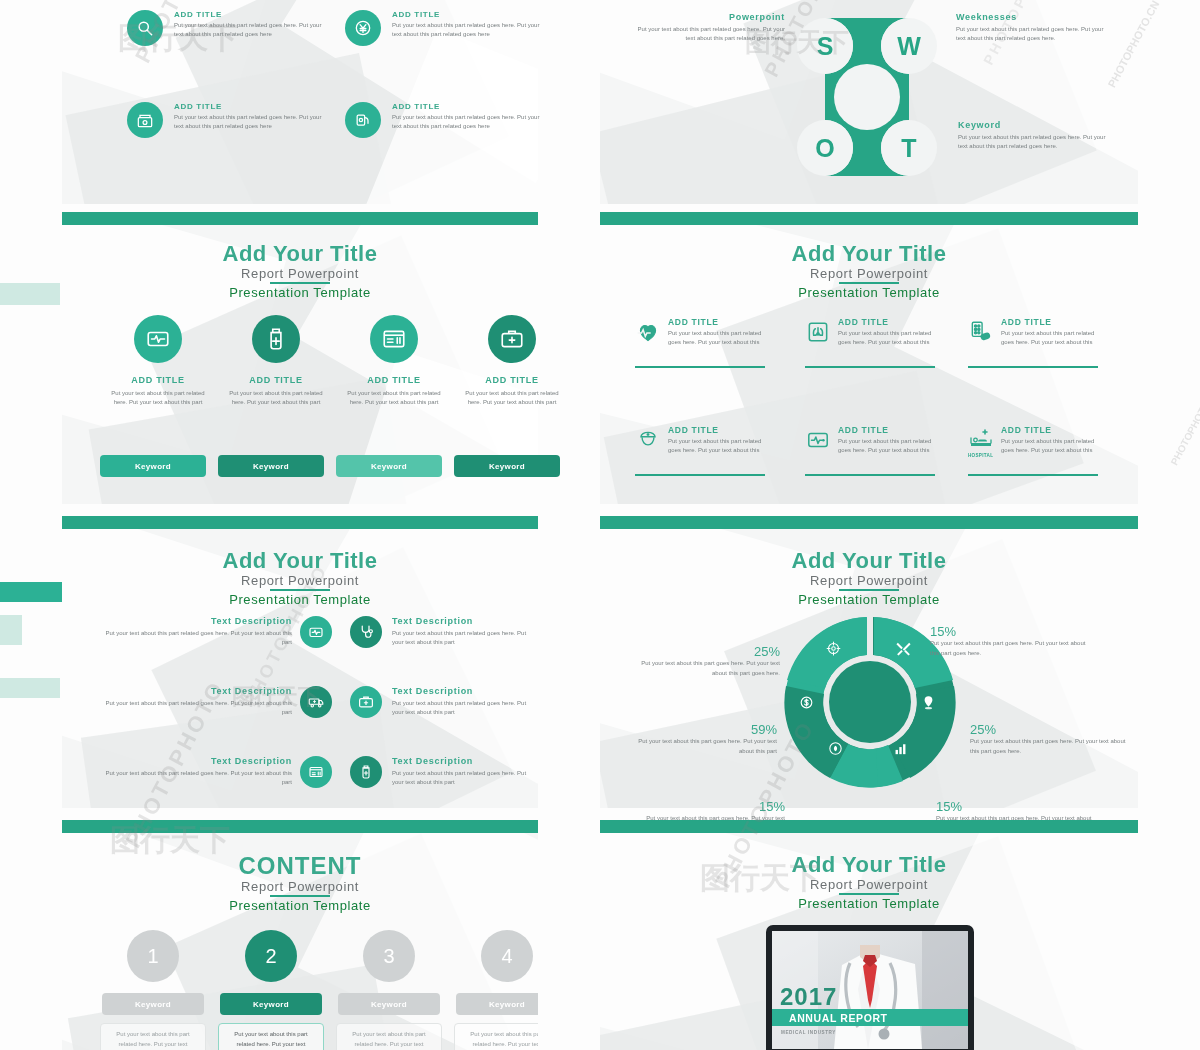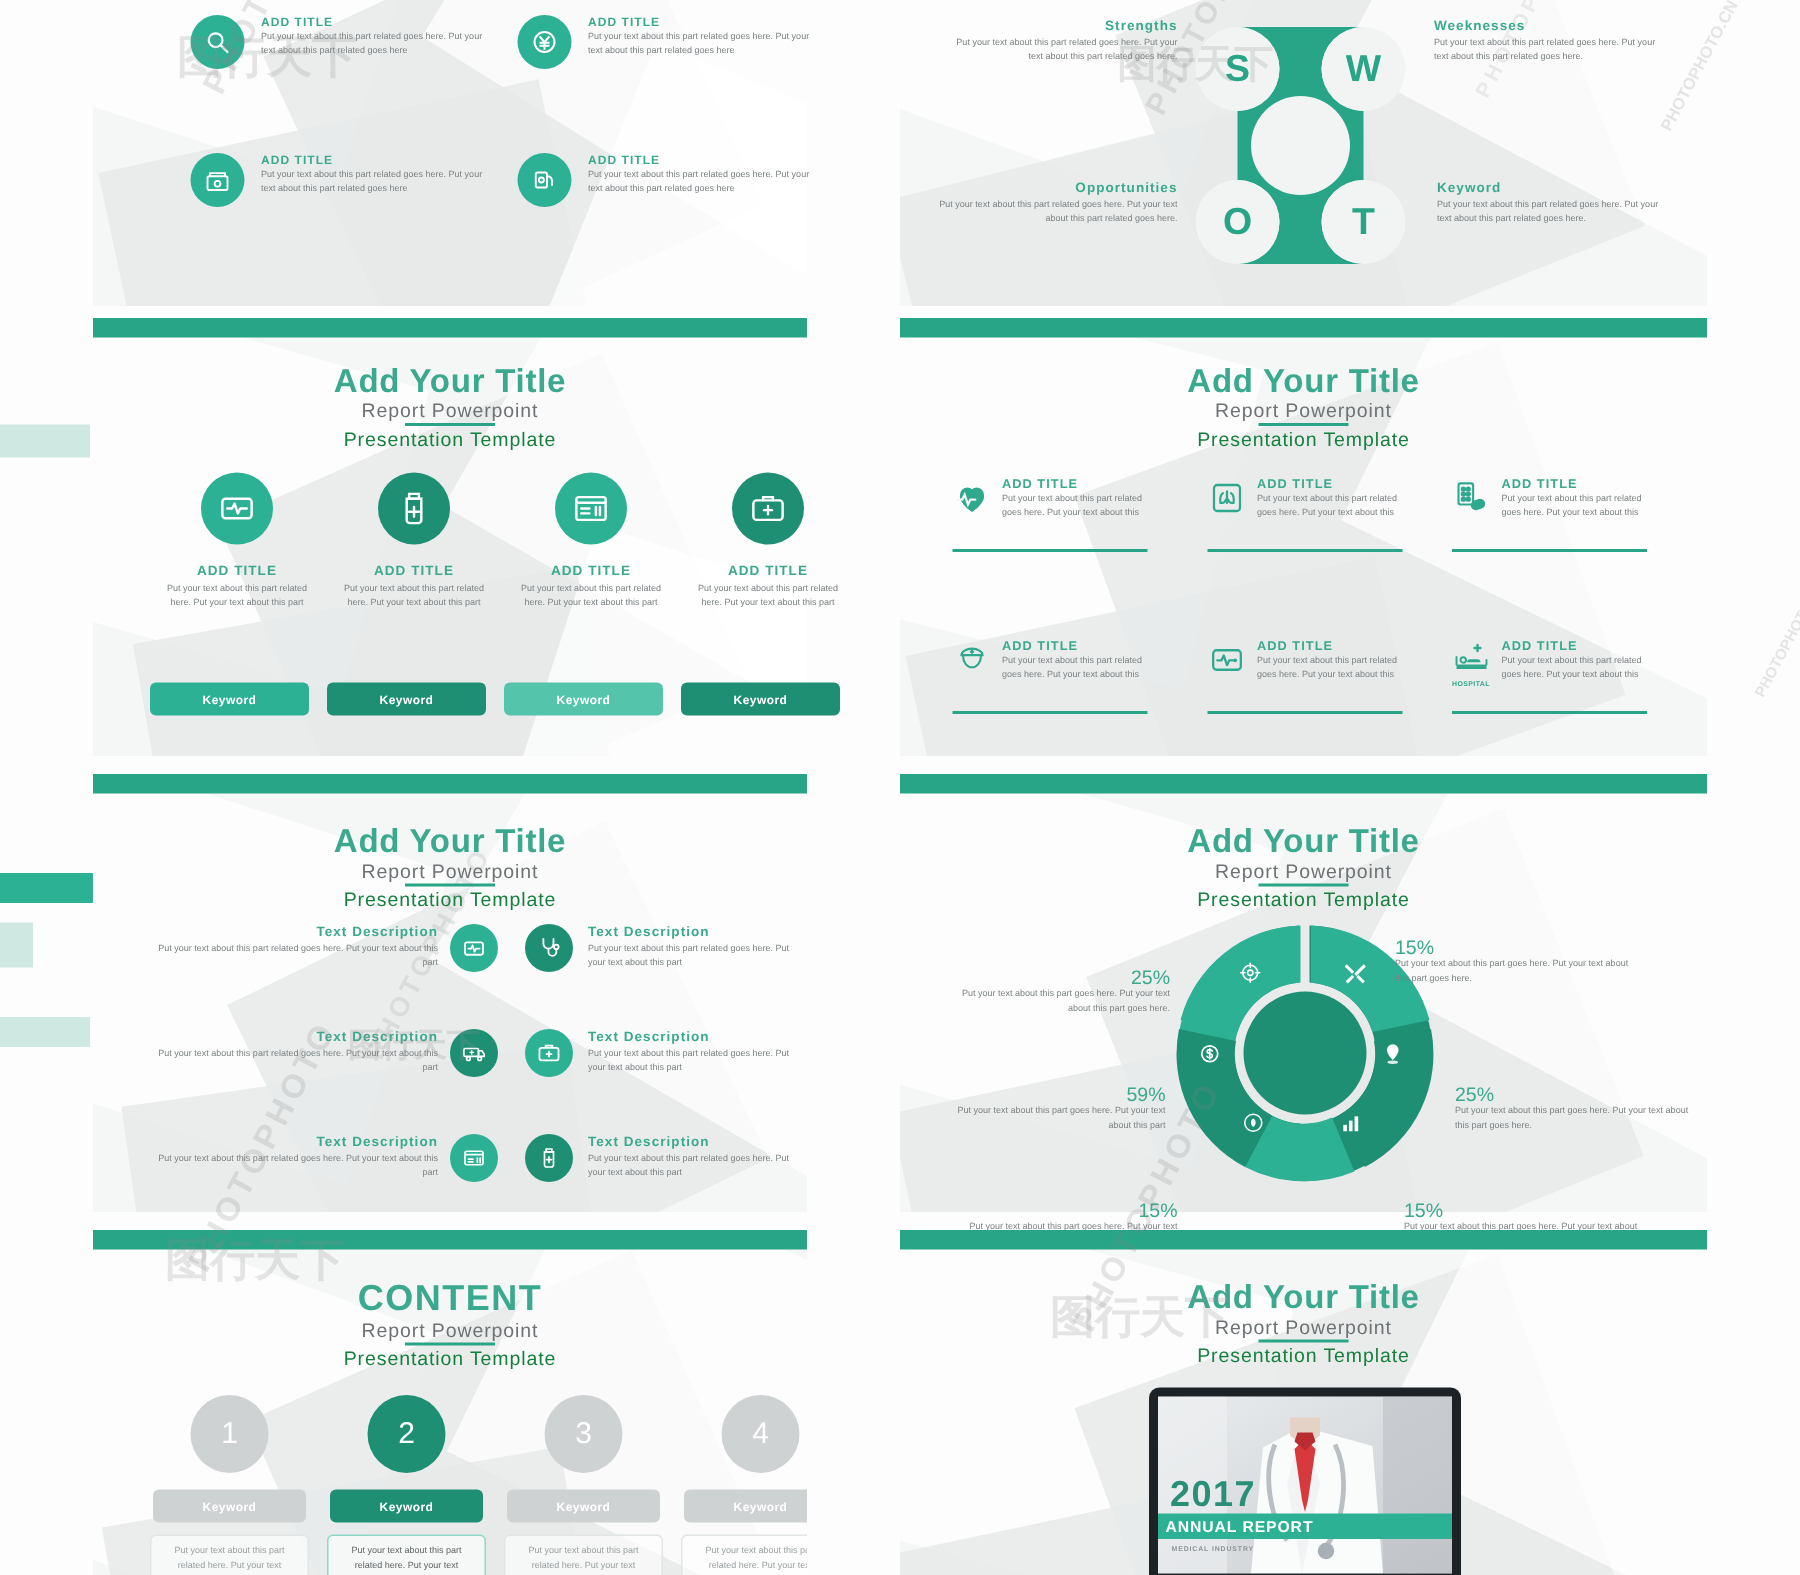--- a/index.html
+++ b/index.html
@@ -171,29 +171,25 @@
       </div>
       <div class="swot-letter" style="left:5px;top:112px;width:56px;height:56px;">
         <span>O</span>
       </div>
       <div class="swot-letter" style="left:89px;top:112px;width:56px;height:56px;">
         <span>T</span>
       </div>
     </div>
 
     <div style="position:absolute;left:30px;top:100px;width:155px;text-align:right;">
-      <div class="mini-title" style="font-size:9px;">Strengths</div>
+      <div class="mini-title" style="font-size:9px;">Powerpoint</div>
       <div class="mini-body" style="margin-top:3px;">Put your text about this part related goes here. Put your text about this part related goes here.</div>
     </div>
     <div style="position:absolute;left:356px;top:100px;width:155px;">
       <div class="mini-title" style="font-size:9px;">Weeknesses</div>
-      <div class="mini-body" style="margin-top:3px;">Put your text about this part related goes here. Put your text about this part related goes here.</div>
-    </div>
-    <div style="position:absolute;left:20px;top:208px;width:165px;text-align:right;">
-      <div class="mini-title" style="font-size:9px;">Opportunities</div>
       <div class="mini-body" style="margin-top:3px;">Put your text about this part related goes here. Put your text about this part related goes here.</div>
     </div>
     <div style="position:absolute;left:358px;top:208px;width:155px;">
       <div class="mini-title" style="font-size:9px;">Keyword</div>
       <div class="mini-body" style="margin-top:3px;">Put your text about this part related goes here. Put your text about this part related goes here.</div>
     </div>
   </div>
 
   <div class="slide" style="left:62px; top:212px; width:476px; height:292px;">
     <div class="poly">
@@ -674,21 +670,21 @@
           <path d="M93 24 h10 l2 6 l-7 6 l-7 -6 z" fill="#b92d30"></path>
 
           <path d="M78 32 C 70 50, 74 80, 86 96" fill="none" stroke="#b9bfc3" stroke-width="3.2"></path>
           <path d="M118 32 C 128 52, 124 84, 112 100" fill="none" stroke="#b9bfc3" stroke-width="3.2"></path>
           <circle cx="112" cy="103" r="5.5" fill="#a9b0b5"></circle>
 
           <rect x="150" width="46" height="118" fill="#b9bec2" opacity=".55"></rect>
           <rect x="0" width="46" height="118" fill="#eef0f1" opacity=".6"></rect>
         </svg>
         <div class="lp-year" style="left:8px;top:52px;font-size:24px;letter-spacing:1px;">2017</div>
-        <div class="lp-band" style="top:78px;height:17px;padding-left:5px;">
+        <div class="lp-band" style="top:78px;height:17px;padding-left:17px;">
           <span style="font-size:10.5px;letter-spacing:.6px;">ANNUAL REPORT</span>
         </div>
         <div class="lp-small" style="left:9px;top:99px;font-size:4.6px;letter-spacing:.6px;">MEDICAL INDUSTRY</div>
       </div>
     </div>
   </div>
 
   <div class="wm wm-rot" style="left:130px;top:55px;font-size:22px;">PHOTOPHOTO</div>
   <div class="wm wm-cn" style="left:118px;top:18px;">图行天下</div>
   <div class="wm wm-rot" style="left:760px;top:70px;font-size:20px;">PHOTOPHOTO</div>

